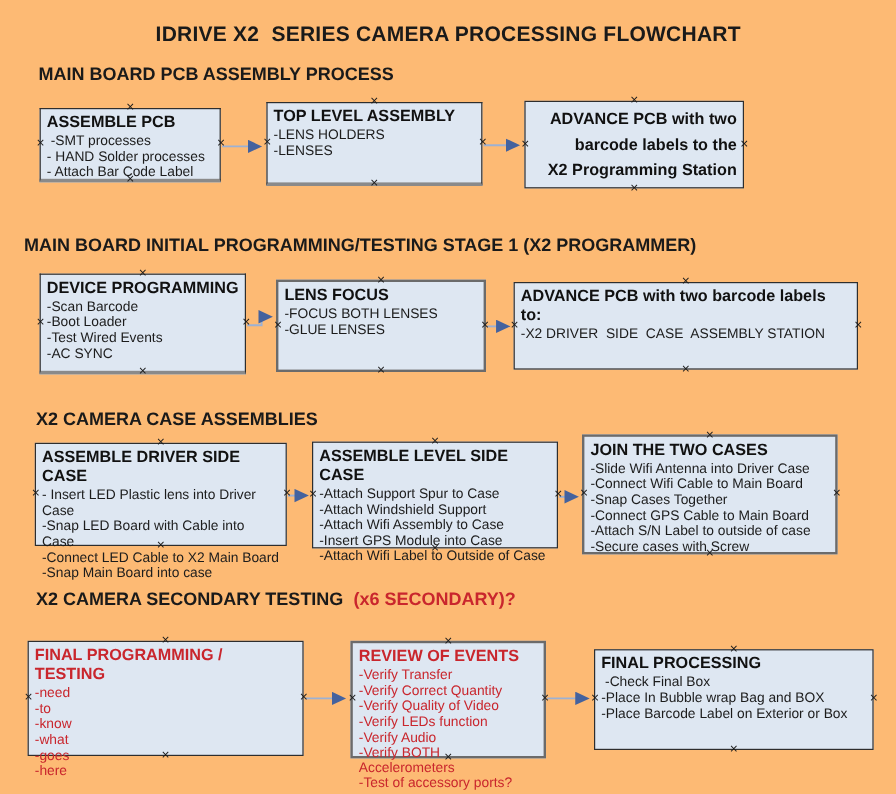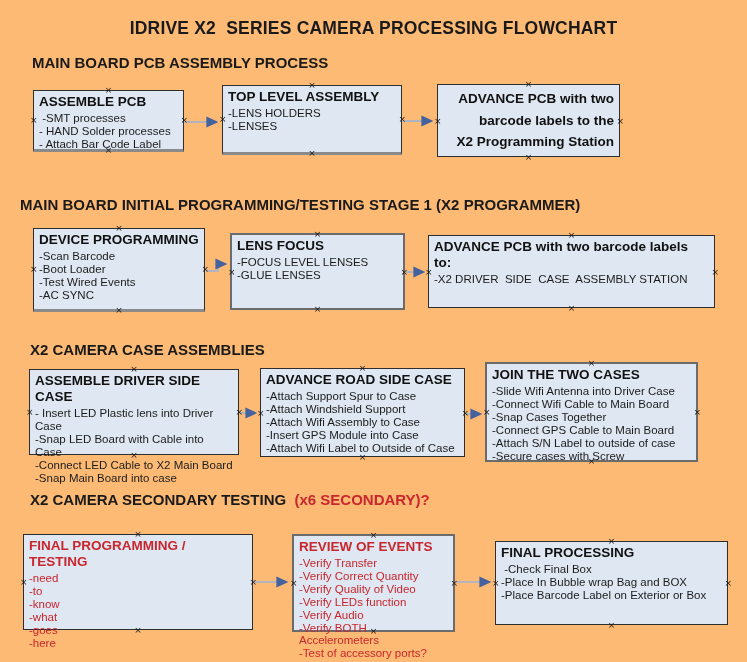--- a/index.html
+++ b/index.html
@@ -86,21 +86,21 @@
     <div class="box-title"><div class="box-title-line">DEVICE PROGRAMMING</div></div>
     <div class="box-items"><div class="box-item">-Scan Barcode</div><div class="box-item">-Boot Loader</div><div class="box-item">-Test Wired Events</div><div class="box-item">-AC SYNC</div></div>
   <span class="handle h-top">×</span>
       <span class="handle h-bottom">×</span>
       <span class="handle h-left">×</span>
       <span class="handle h-right">×</span>
     </div>
 
   <div class="box thick" style="left:230px;top:233px;width:175px;height:77px;">
     <div class="box-title"><div class="box-title-line">LENS FOCUS</div></div>
-    <div class="box-items"><div class="box-item">-FOCUS LEVEL LENSES</div><div class="box-item">-GLUE LENSES</div></div>
+    <div class="box-items"><div class="box-item">-FOCUS BOTH LENSES</div><div class="box-item">-GLUE LENSES</div></div>
   <span class="handle h-top">×</span>
       <span class="handle h-bottom">×</span>
       <span class="handle h-left">×</span>
       <span class="handle h-right">×</span>
     </div>
 
   <div class="box" style="left:428px;top:235px;width:287px;height:73px;">
     <div class="box-title"><div class="box-title-line">ADVANCE PCB with two barcode labels to:</div></div>
     <div class="box-items"><div class="box-item">-X2 DRIVER  SIDE  CASE  ASSEMBLY STATION</div></div>
   <span class="handle h-top">×</span>
@@ -112,21 +112,21 @@
   <div class="box" style="left:29px;top:369px;width:210px;height:86px;">
     <div class="box-title"><div class="box-title-line">ASSEMBLE DRIVER SIDE CASE</div></div>
     <div class="box-items"><div class="box-item">- Insert LED Plastic lens into Driver Case</div><div class="box-item">-Snap LED Board with Cable into Case</div><div class="box-item">-Connect LED Cable to X2 Main Board</div><div class="box-item">-Snap Main Board into case</div></div>
   <span class="handle h-top">×</span>
       <span class="handle h-bottom">×</span>
       <span class="handle h-left">×</span>
       <span class="handle h-right">×</span>
     </div>
 
   <div class="box" style="left:260px;top:368px;width:205px;height:89px;">
-    <div class="box-title"><div class="box-title-line">ADVANCE ROAD SIDE CASE</div></div>
+    <div class="box-title"><div class="box-title-line">ASSEMBLE LEVEL SIDE CASE</div></div>
     <div class="box-items"><div class="box-item">-Attach Support Spur to Case</div><div class="box-item">-Attach Windshield Support</div><div class="box-item">-Attach Wifi Assembly to Case</div><div class="box-item">-Insert GPS Module into Case</div><div class="box-item">-Attach Wifi Label to Outside of Case</div></div>
   <span class="handle h-top">×</span>
       <span class="handle h-bottom">×</span>
       <span class="handle h-left">×</span>
       <span class="handle h-right">×</span>
     </div>
 
   <div class="box thick" style="left:485px;top:362px;width:213px;height:100px;">
     <div class="box-title"><div class="box-title-line">JOIN THE TWO CASES</div></div>
     <div class="box-items"><div class="box-item">-Slide Wifi Antenna into Driver Case</div><div class="box-item">-Connect Wifi Cable to Main Board</div><div class="box-item">-Snap Cases Together</div><div class="box-item">-Connect GPS Cable to Main Board</div><div class="box-item">-Attach S/N Label to outside of case</div><div class="box-item">-Secure cases with Screw</div></div>

